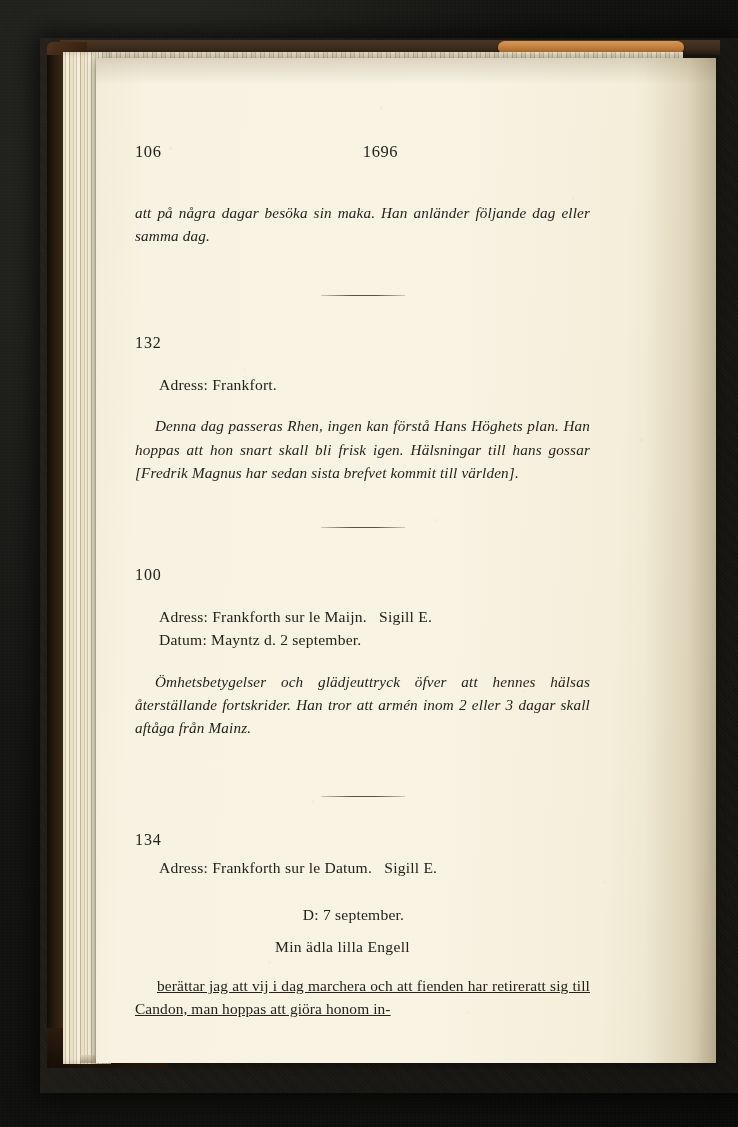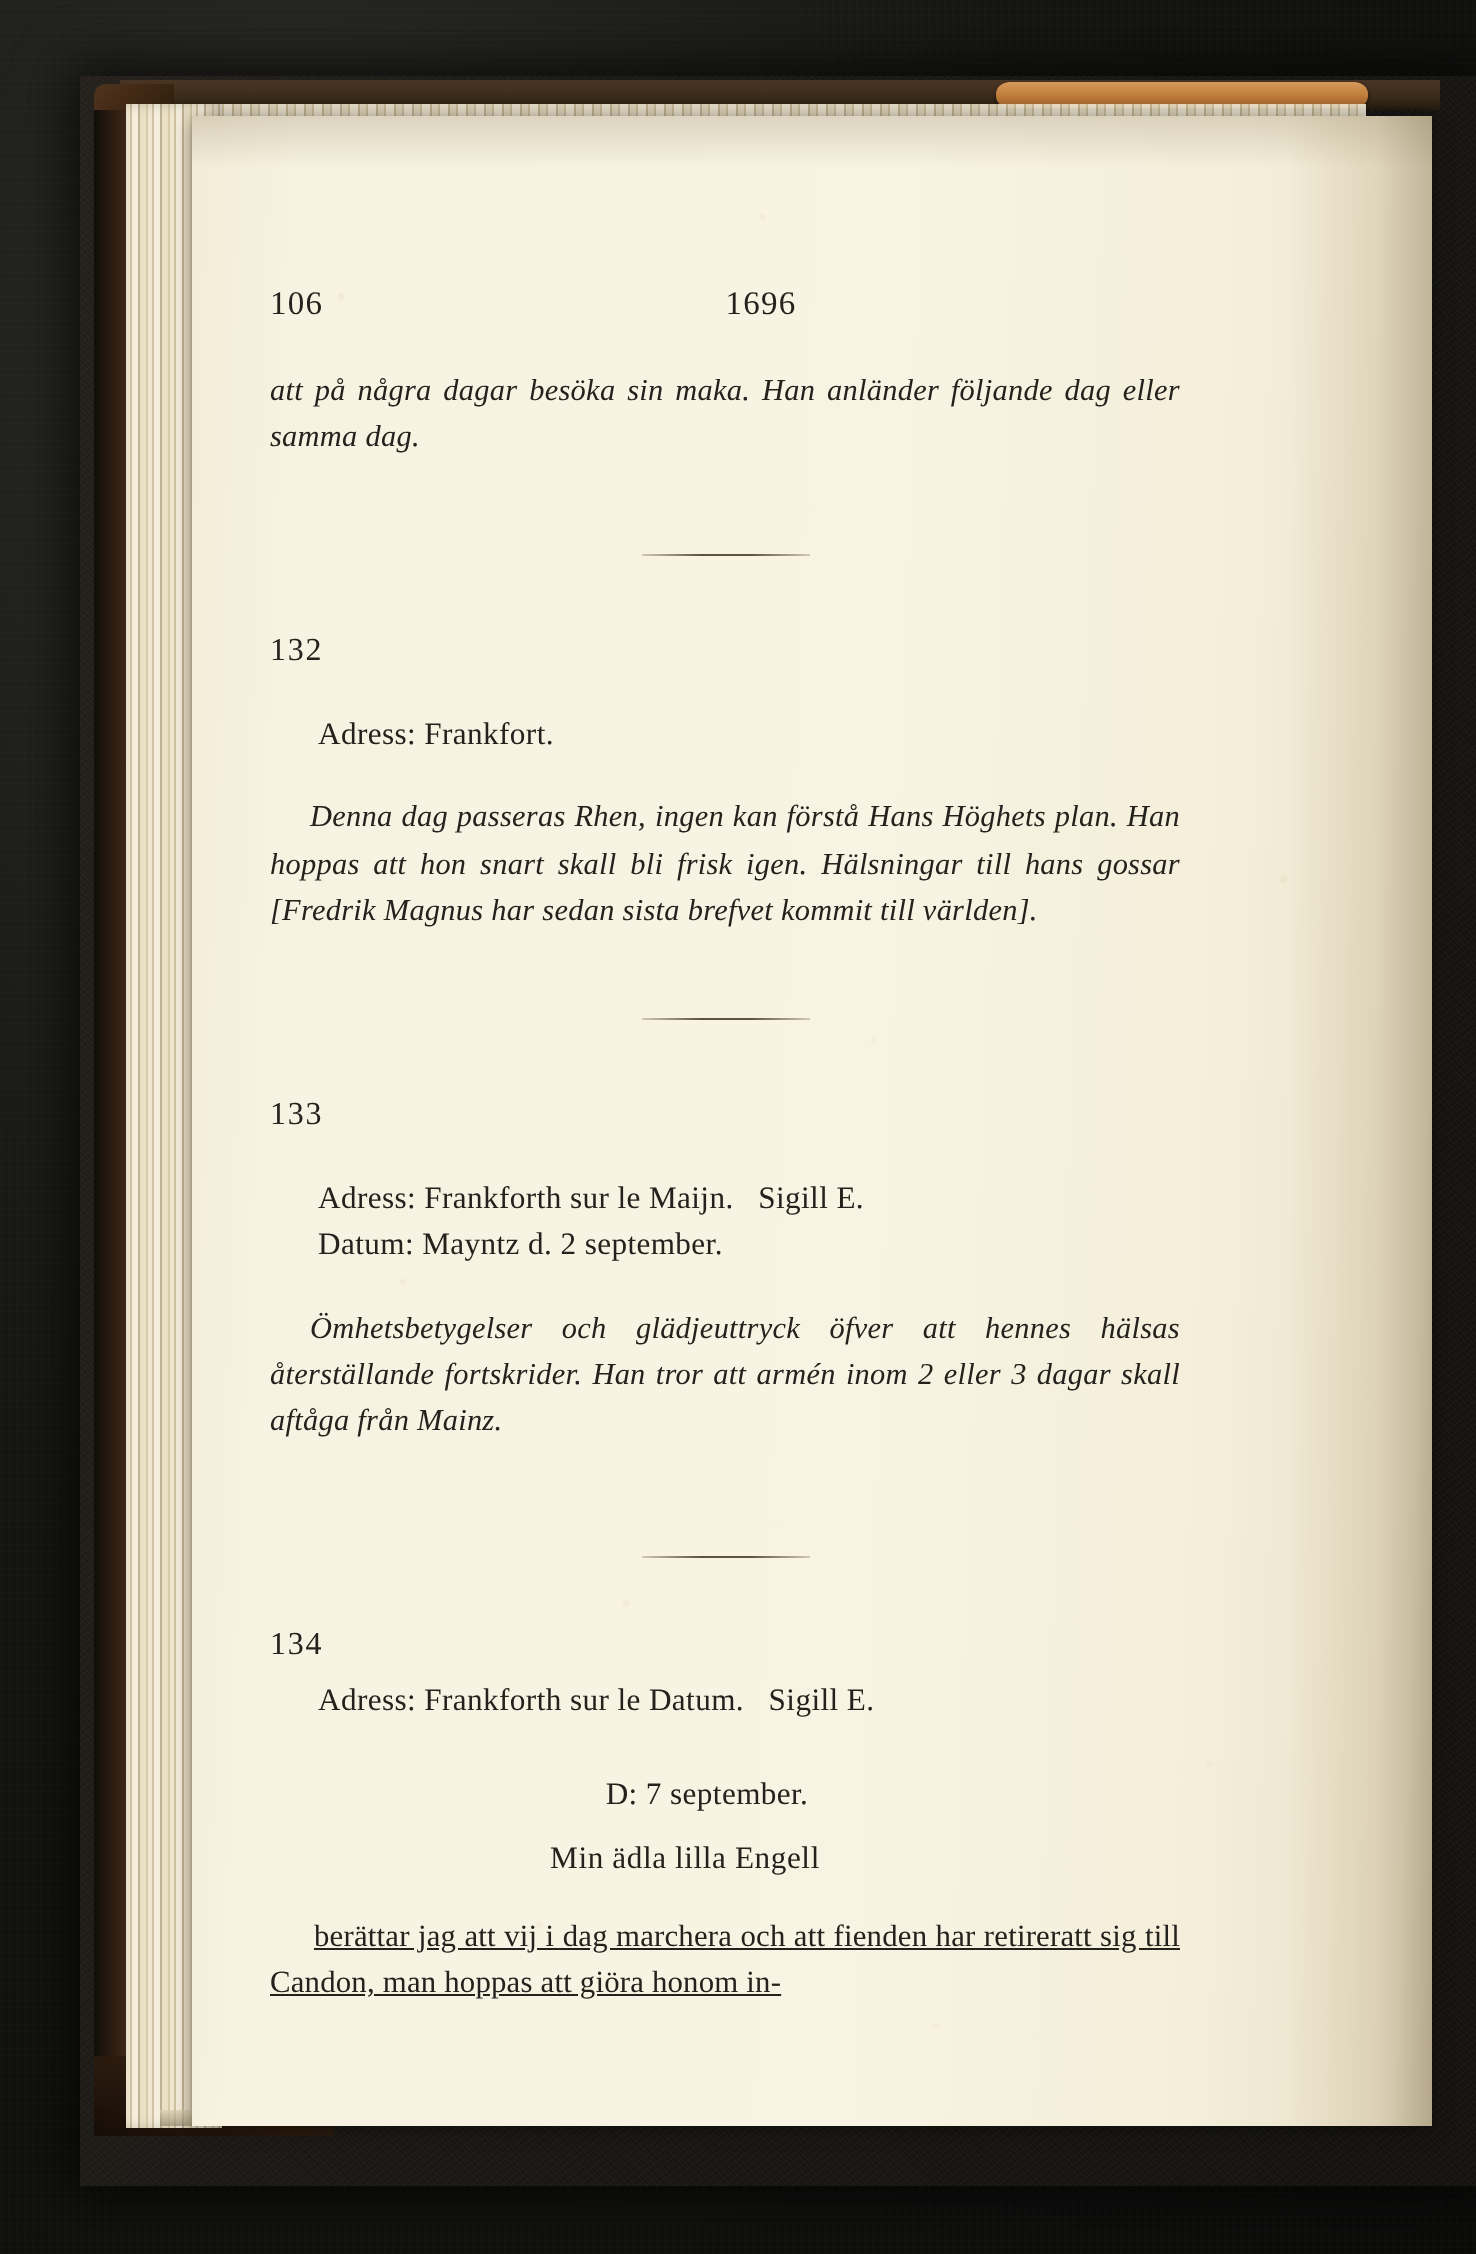--- a/index.html
+++ b/index.html
@@ -211,21 +211,21 @@
     top: 142px;
     width: 455px;
     color: #25221d;
   }
 
   .running-head {
     display: flex;
     align-items: flex-start;
     font-size: 16.5px;
     letter-spacing: .6px;
-    margin-bottom: 22px;
+    margin-bottom: 39px;
   }
   .folio      { width: 100px; }
   .year-head  { flex: 1; text-align: center; padding-right: 64px; }
 
   .para {
     font-style: italic;
     font-size: 15.2px;
     line-height: 1.53;
     text-align: justify;
     letter-spacing: .15px;
@@ -333,21 +333,21 @@
     <div class="meta-block">
       <div class="meta-line"><span>Adress:</span> <span>Frankfort.</span></div>
     </div>
     <div class="sp-18"></div>
     <p class="para indent">Denna dag passeras Rhen, ingen kan förstå Hans Höghets plan. Han hoppas att hon snart skall bli frisk igen. Hälsningar till hans gossar [Fredrik Magnus har sedan sista brefvet kommit till världen].</p>
 
     <div class="sp-30"></div>
     <div class="rule-wrap"><span class="rule"></span></div>
     <div class="sp-34"></div>
 
-    <div class="section-no">133</div>
+    <div class="section-no">100</div>
     <div class="sp-22"></div>
     <div class="meta-block">
       <div class="meta-line"><span>Adress:</span> <span>Frankforth sur le Maijn.</span>   <span>Sigill E.</span></div>
       <div class="meta-line"><span>Datum:</span> <span>Mayntz d. 2 september.</span></div>
     </div>
     <div class="sp-18"></div>
     <p class="para indent">Ömhetsbetygelser och glädjeuttryck öfver att hennes hälsas återställande fortskrider. Han tror att armén inom 2 eller 3 dagar skall aftåga från Mainz.</p>
 
     <div class="sp-44"></div>
     <div class="rule-wrap"><span class="rule"></span></div>

